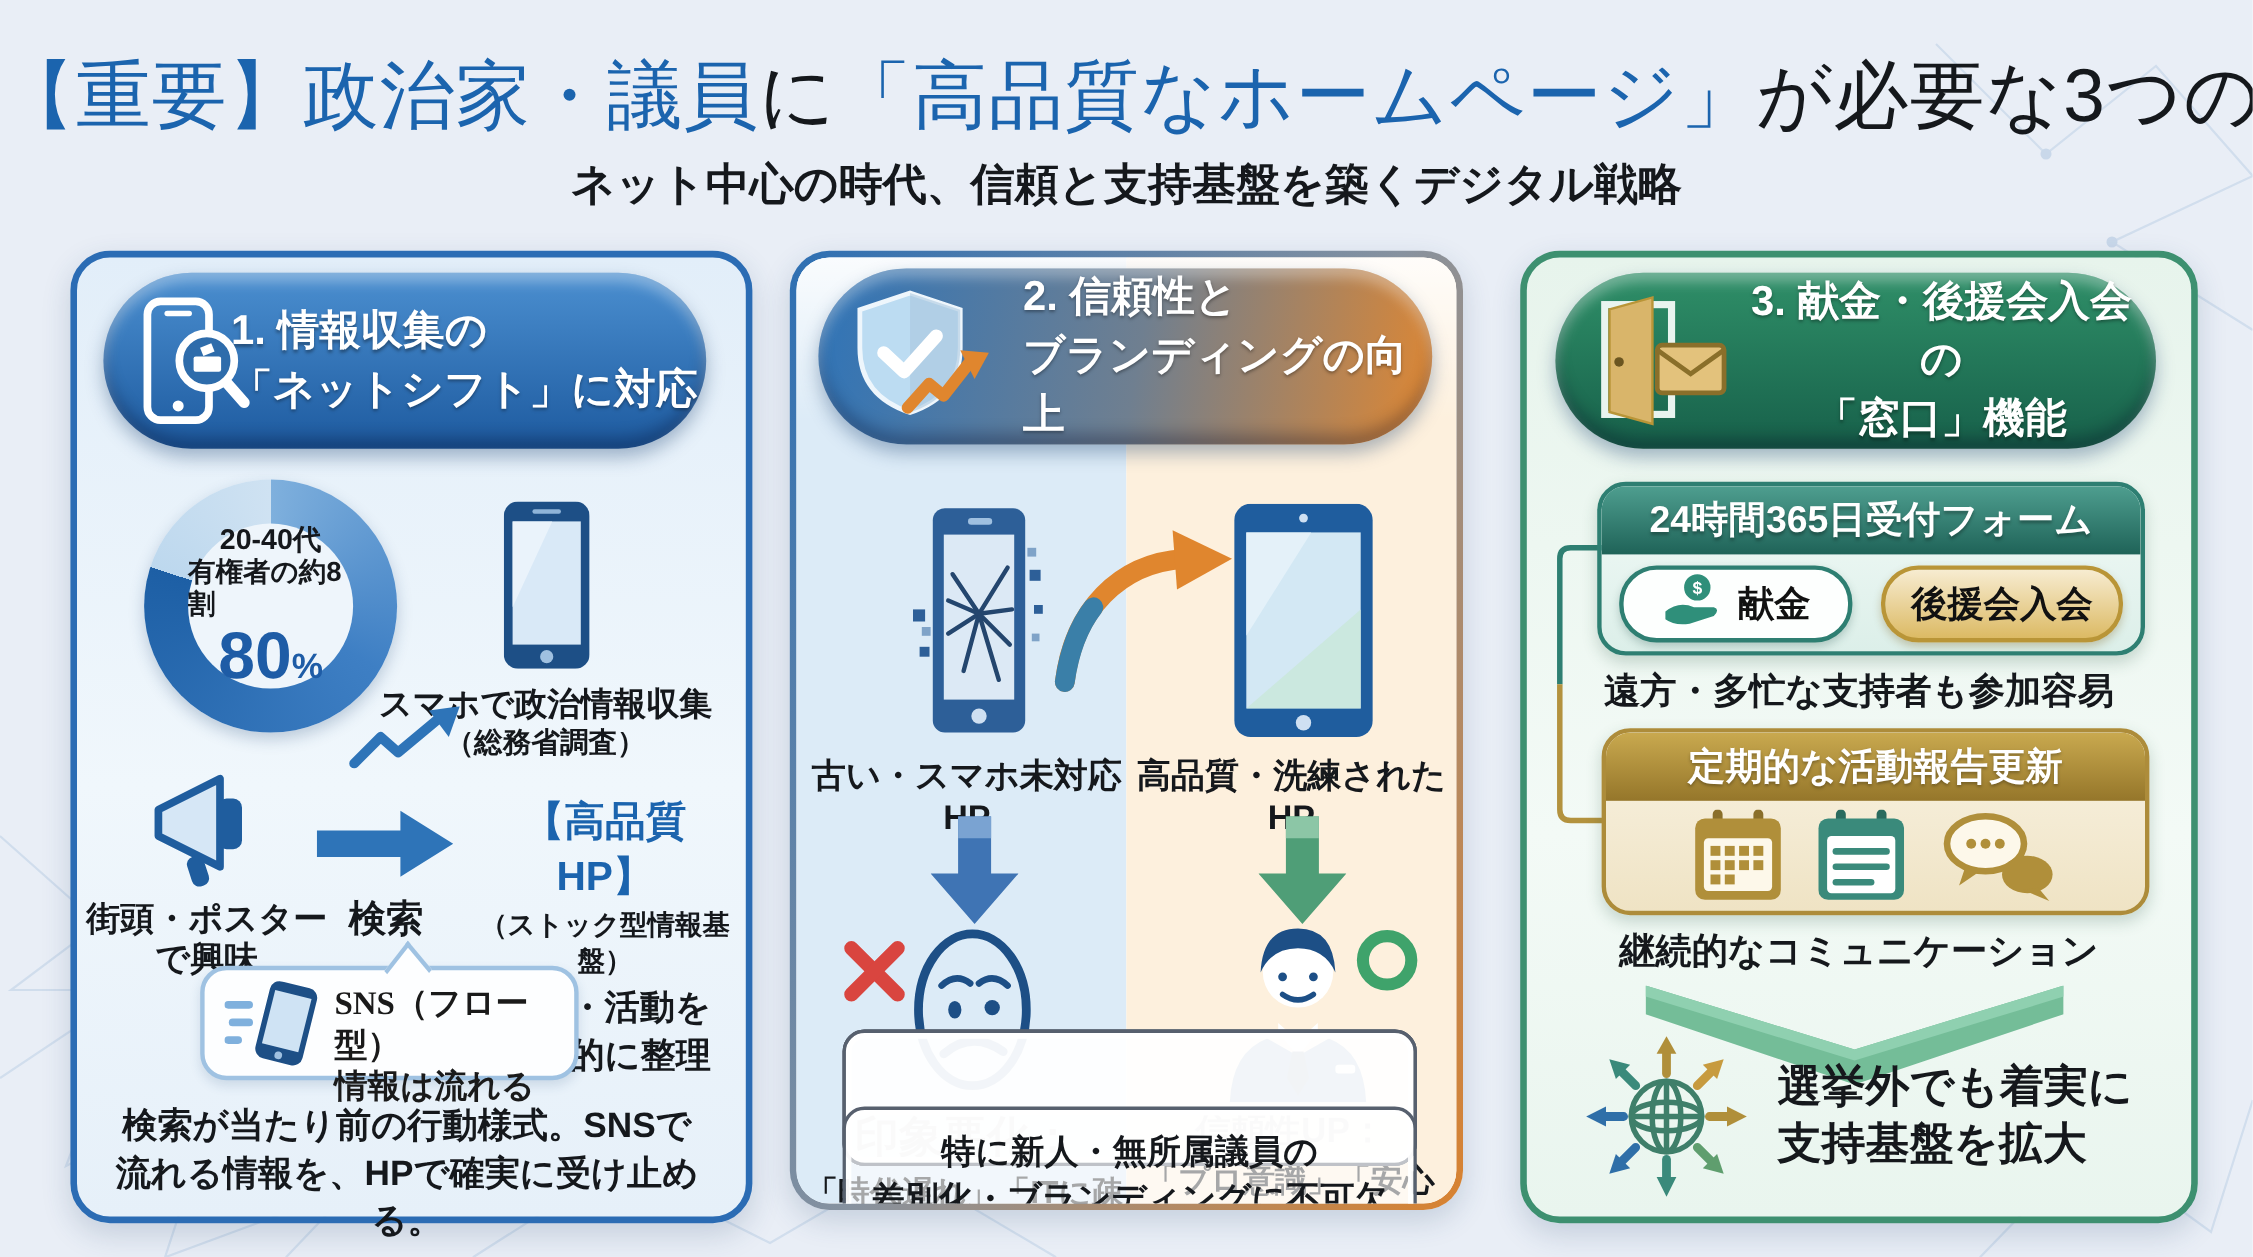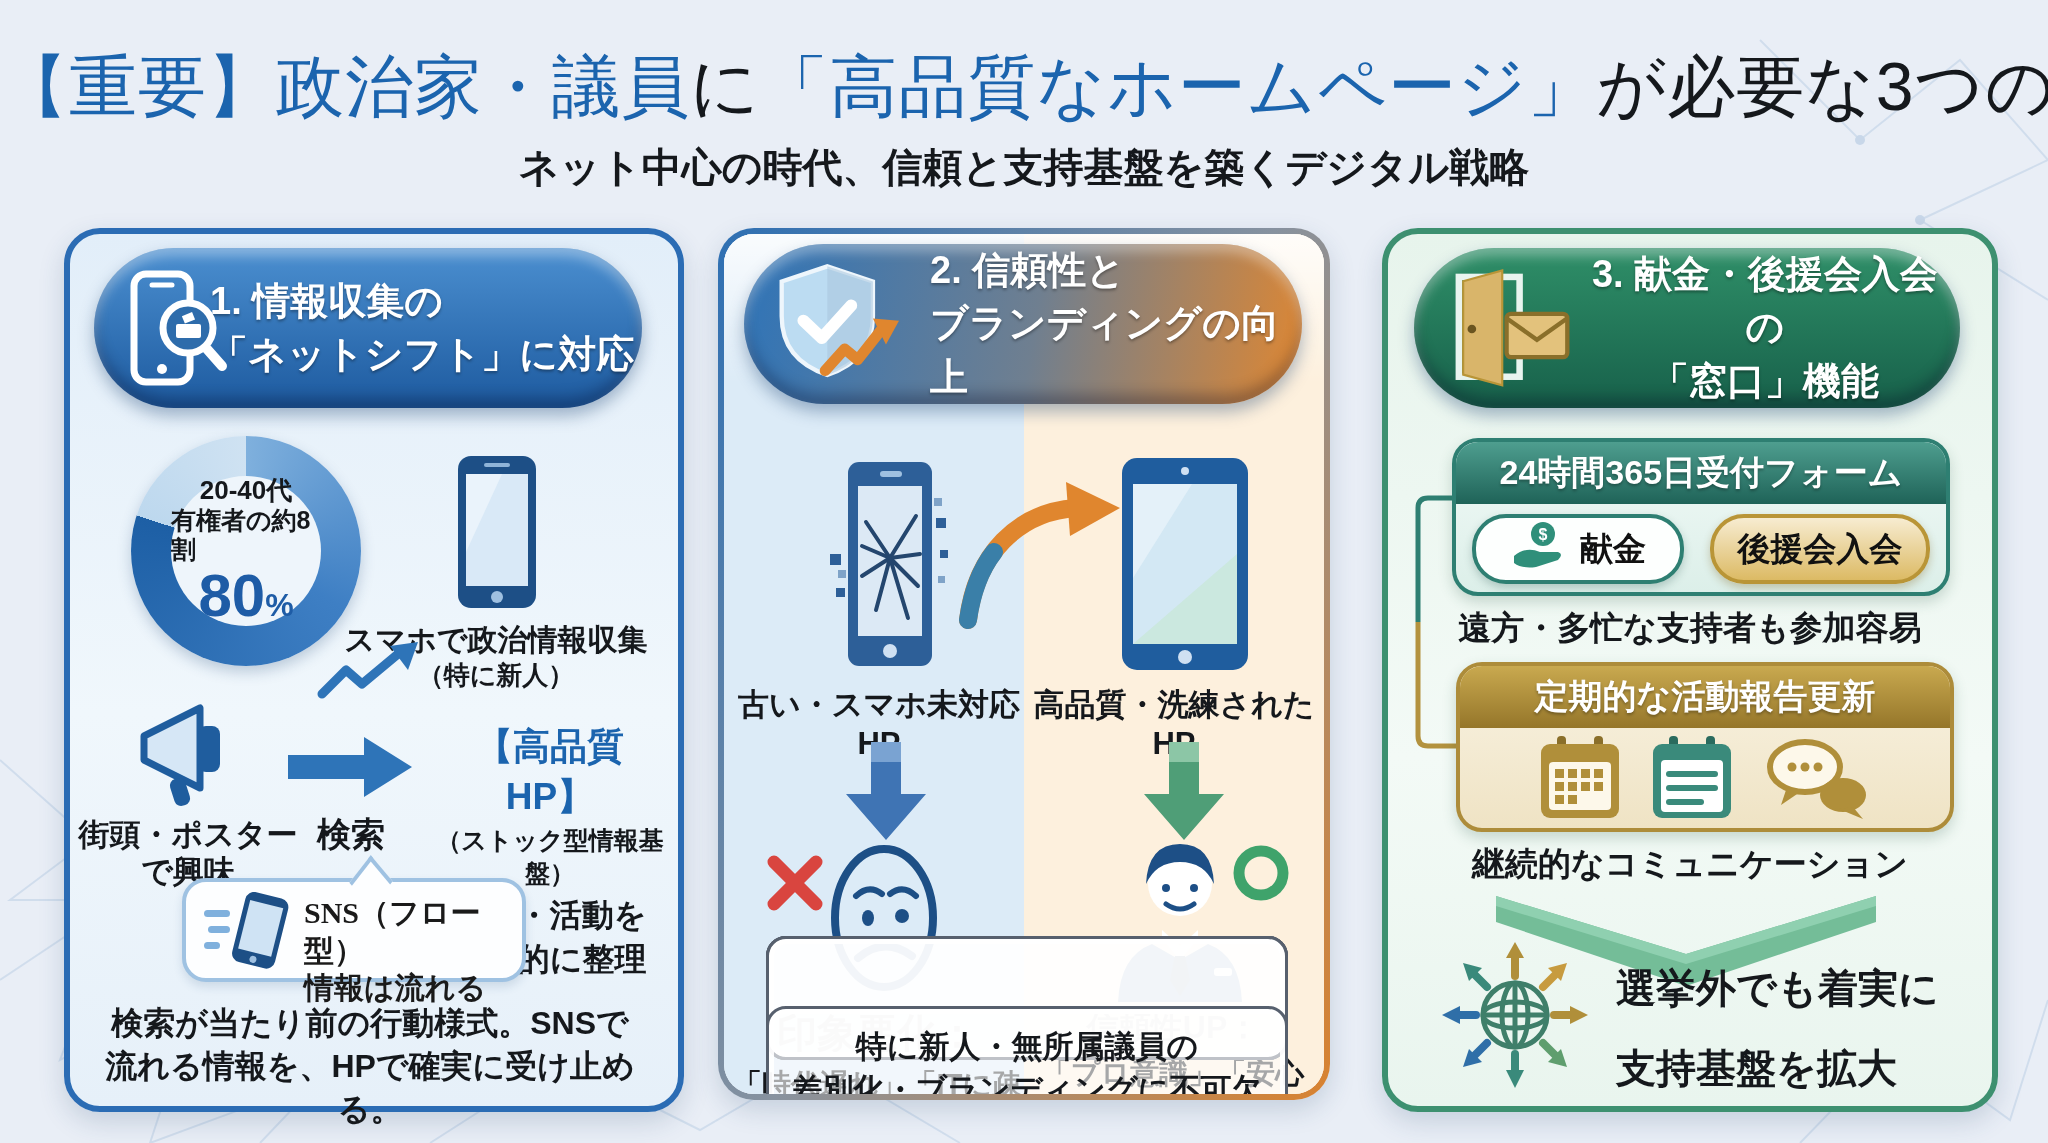--- a/index.html
+++ b/index.html
@@ -111,21 +111,21 @@
     <span class="abs" style="left:388px;top:222px;">
       <svg width="78" height="152" viewBox="0 0 78 152">
         <rect x="0" y="0" width="78" height="152" rx="13" fill="#1d4f86"></rect>
         <rect x="8" y="18" width="62" height="112" fill="#d9e9f7"></rect>
         <polygon points="8,18 44,18 8,96" fill="#eaf3fb"></polygon>
         <line x1="28" y1="9" x2="50" y2="9" stroke="#8fb4d8" stroke-width="4" stroke-linecap="round"></line>
         <circle cx="39" cy="141" r="6" fill="#9fc0e0"></circle>
       </svg>
     </span>
     <div class="abs ctr cap" style="left:256px;top:386px;width:340px;font-size:30px;">スマホで政治情報収集</div>
-    <div class="abs ctr cap" style="left:256px;top:424px;width:340px;font-size:26px;">（特に新人）</div>
+    <div class="abs ctr cap" style="left:256px;top:424px;width:340px;font-size:26px;">（総務省調査）</div>
 
     <span class="abs" style="left:246px;top:408px;">
       <svg width="116" height="62" viewBox="0 0 116 62">
         <polyline points="6,52 30,28 46,42 82,12" stroke="#2e74b8" stroke-width="9" fill="none" stroke-linecap="round" stroke-linejoin="round"></polyline>
         <polygon points="74,4 102,0 92,28" fill="#2e74b8"></polygon>
       </svg>
     </span>
 
     <span class="abs" style="left:66px;top:466px;">
       <svg width="106" height="112" viewBox="0 0 106 112">
@@ -450,17 +450,17 @@
             <polygon points="23,127 29,109 42,122" fill="#2f6fa8"></polygon>
           <line x1="36" y1="75" x2="16" y2="75" stroke="#2f6fa8"></line>
             <polygon points="2,75 20,66 20,84" fill="#2f6fa8"></polygon>
           <line x1="47" y1="47" x2="32" y2="32" stroke="#3a8a7b"></line>
             <polygon points="23,23 42,28 29,41" fill="#3a8a7b"></polygon>
         </g>
       </svg>
     </span>
     <div class="abs" style="left:228px;top:728px;width:360px;">
       <div class="cap" style="font-size:40px;line-height:1.3;">選挙外でも着実に</div>
-      <div class="cap" style="font-size:40px;line-height:1.3;margin-top:28px;">支持基盤を拡大</div>
+      <div class="cap" style="font-size:40px;line-height:1.3;">支持基盤を拡大</div>
     </div>
   </section>
 
 </div>
 
 </body></html>

